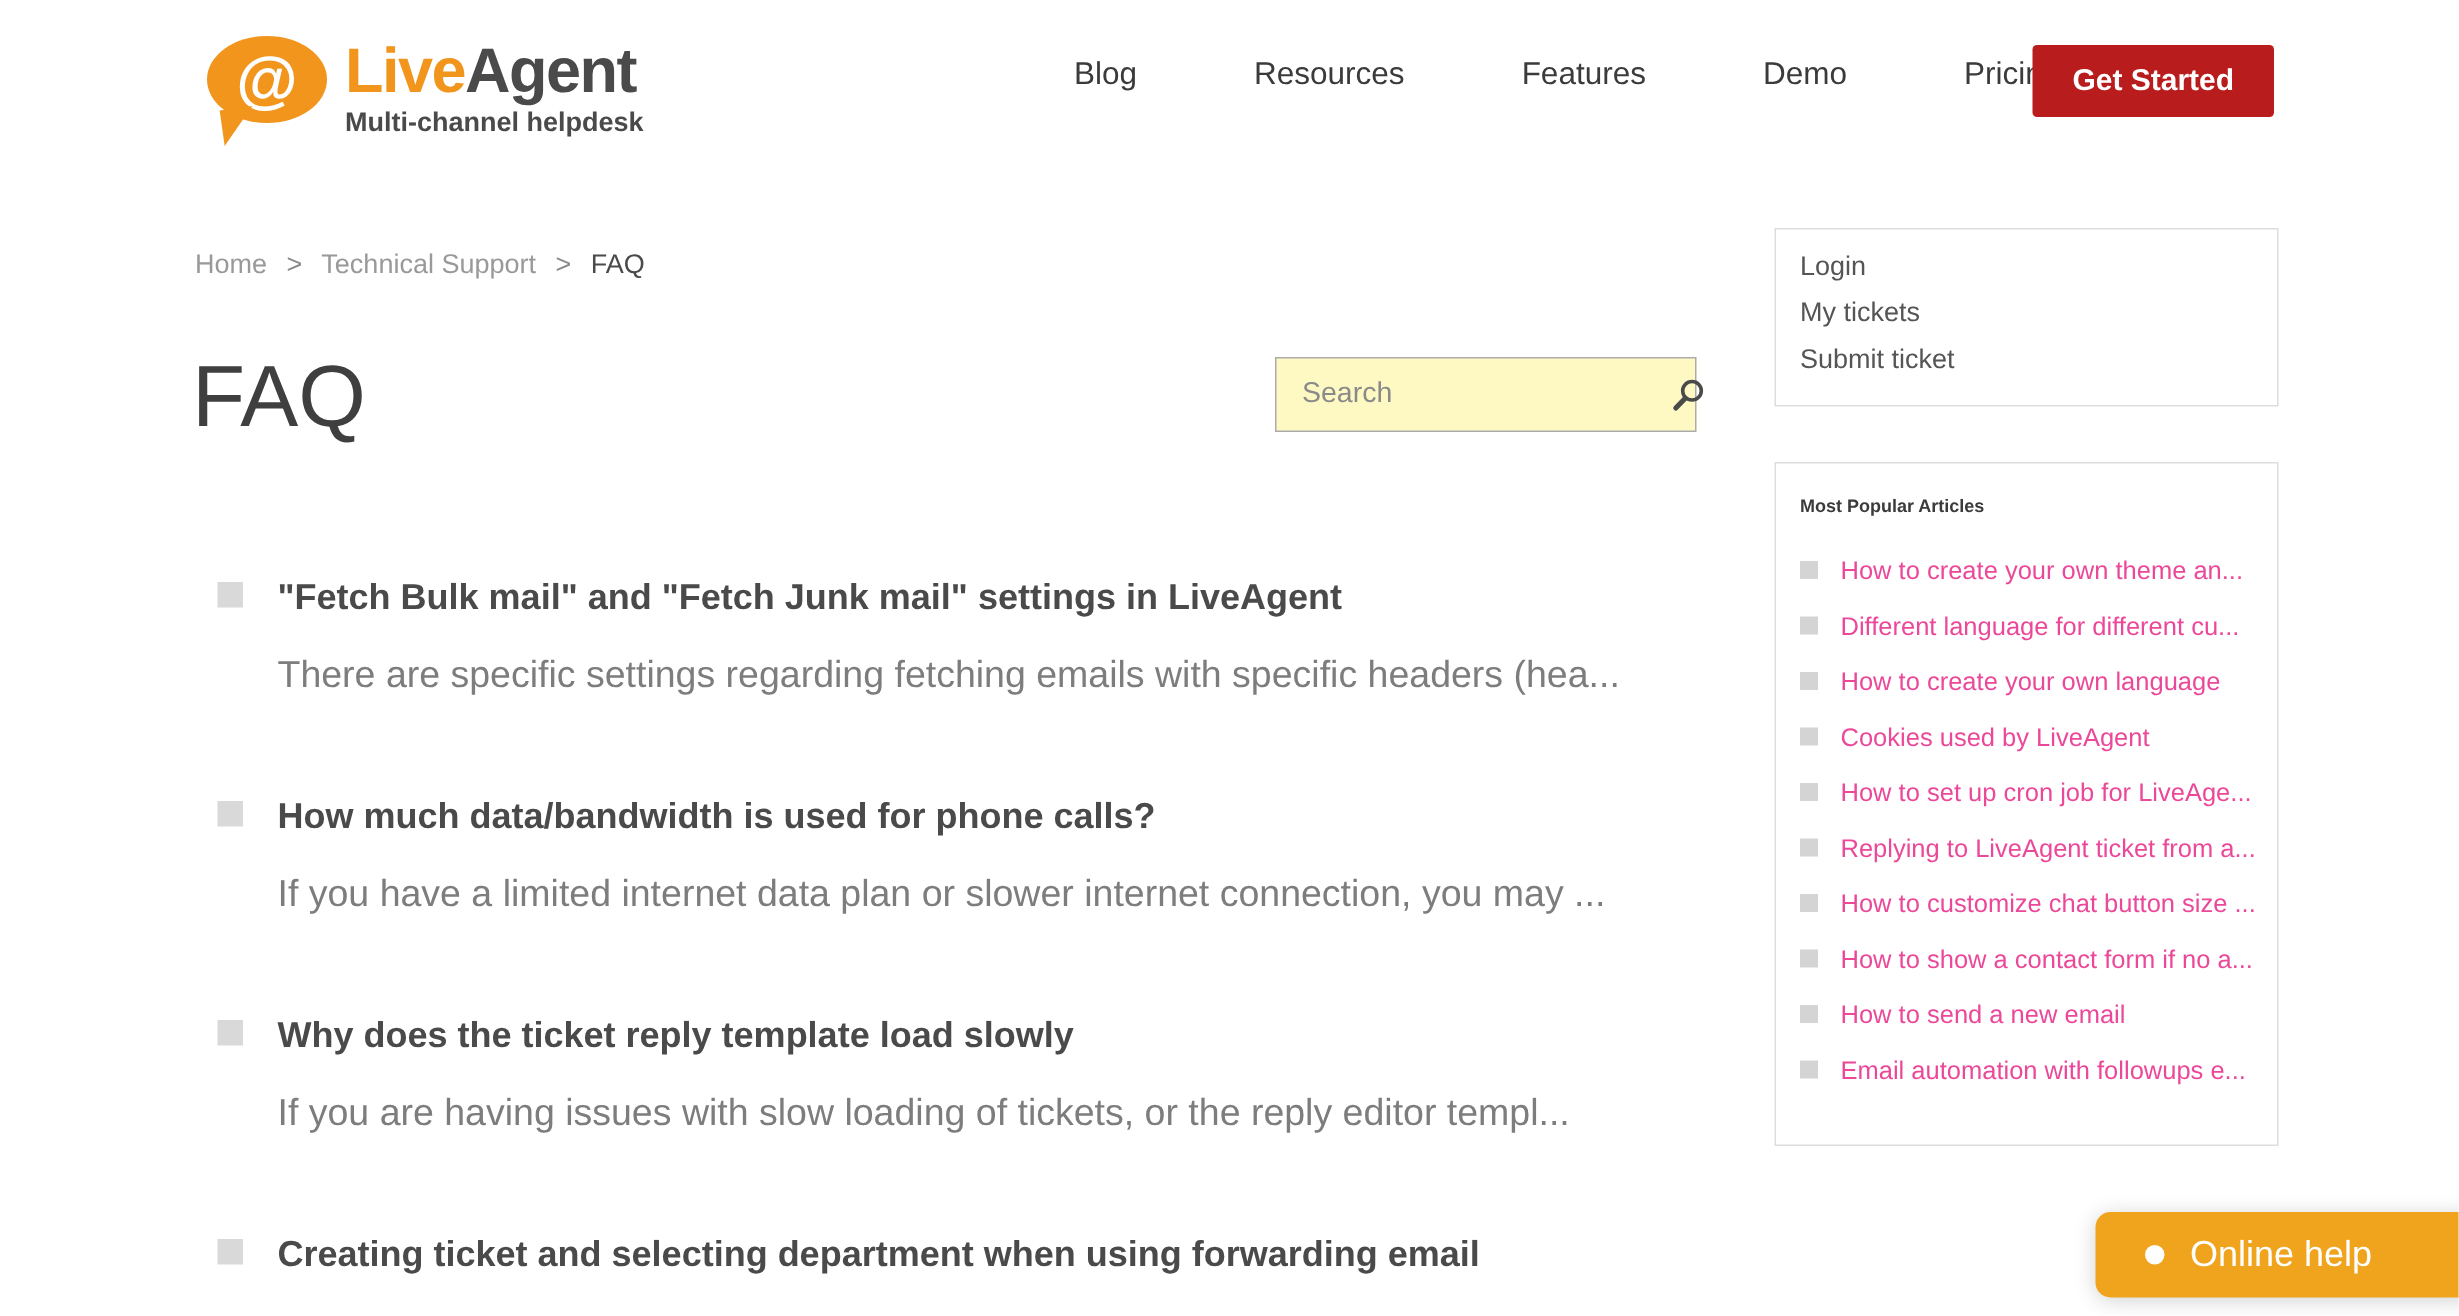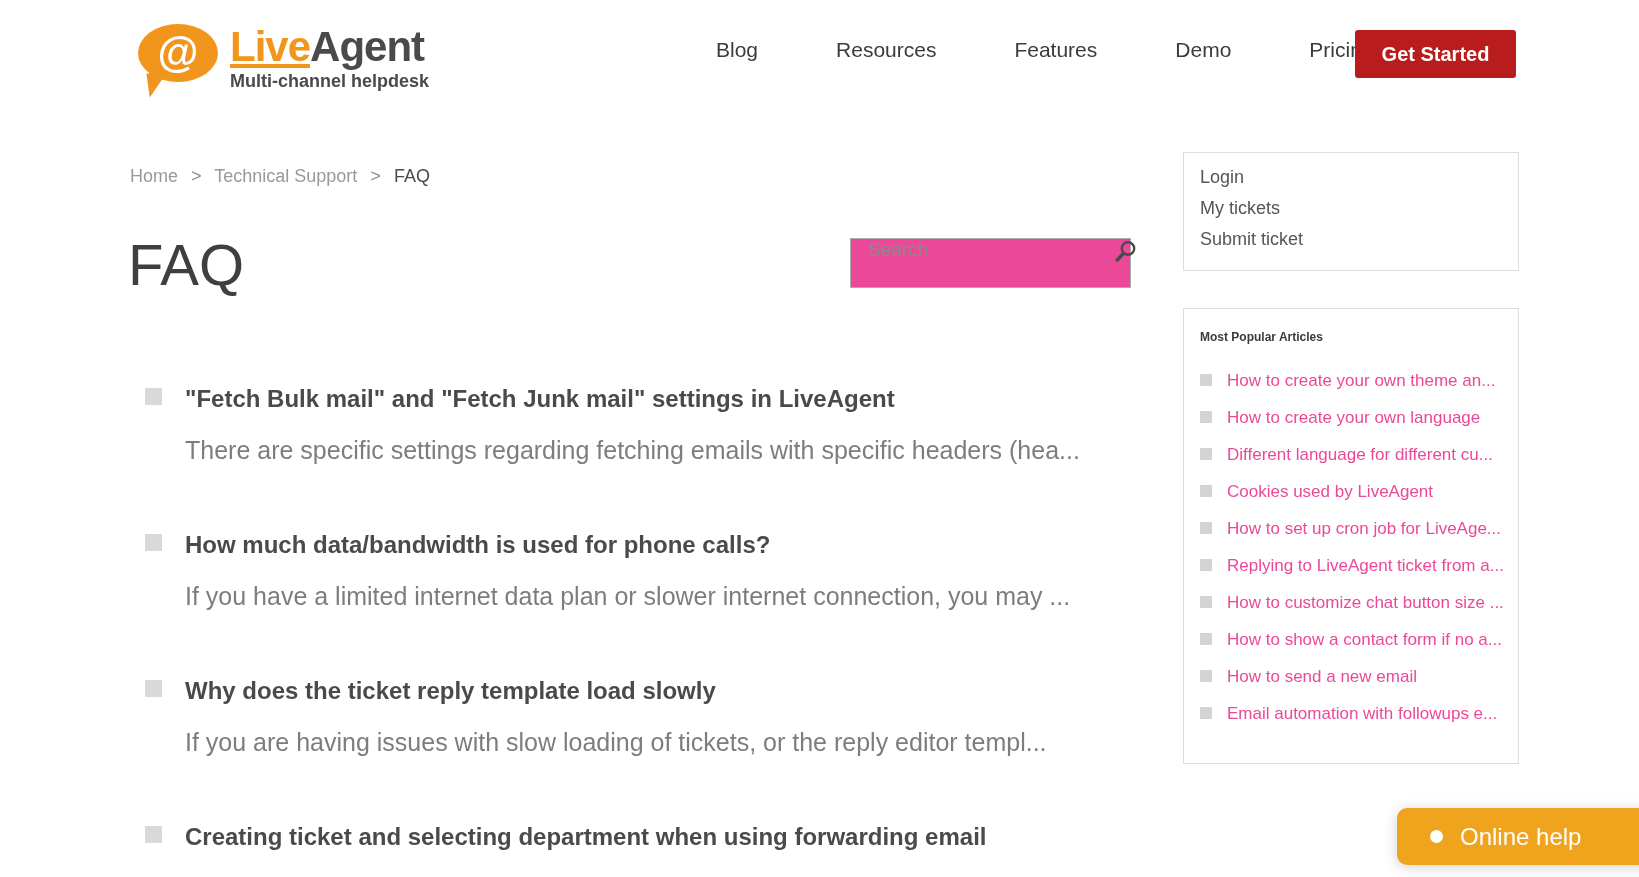--- a/index.html
+++ b/index.html
@@ -13,42 +13,42 @@
 
   
   .logo { position:absolute; left:138px; top:24px; display:flex; align-items:flex-start; cursor:pointer; }
   .bubble { position:relative; width:80px; height:58px; background:#f2951d; border-radius:50%;
             display:flex; align-items:center; justify-content:center; }
   .bubble::after { content:""; position:absolute; left:10px; bottom:-14px; width:0; height:0;
             border-top:24px solid #f2951d; border-right:22px solid transparent; transform:rotate(-8deg); }
   .bubble .at { color:#fff; font-size:42px; font-weight:bold; line-height:42px; }
   .brand-text { margin-left:12px; }
   .brand-line { font-size:42px; font-weight:bold; letter-spacing:-1px; line-height:46px; }
-  .brand-live { color:#f2951d;text-decoration:underline; }
+  .brand-live { color:#f2951d; }
   .brand-agent { color:#4a4a4a; }
   .tagline { font-size:18px; font-weight:bold; color:#4a4a4a; margin-top:1px; }
 
   .nav { position:absolute; left:716px; top:38px; display:flex; gap:78px; }
   .nav-item { font-size:21px; color:#3b3b3b; cursor:pointer; white-space:nowrap; }
 
   .cta { position:absolute; left:1355px; top:30px; width:161px; height:48px;
          background:#b91c1c; border-radius:3px; display:flex; align-items:center; justify-content:center;
          color:#fff; font-weight:bold; font-size:20px; cursor:pointer; }
 
   
   .breadcrumb { position:absolute; left:130px; top:166px; font-size:18px; color:#999; }
   .crumb-link { color:#999; cursor:pointer; }
   .crumb-sep { color:#8a8a8a; margin:0 8px; }
   .crumb-current { color:#4a4a4a; }
 
   .page-title { position:absolute; left:128px; top:234px; font-size:58px; font-weight:300;
                 color:#3f3f3f; line-height:62px; }
 
   .search-box { position:absolute; left:850px; top:238px; width:281px; height:50px;
-                border:1px solid #ababab; background:#ec4899; display:flex; align-items:flex-start; }
+                border:1px solid #ababab; background:#fef9c3; display:flex; align-items:center; }
   .search-input { flex:1; border:none; outline:none; font-size:19px; padding-left:17px;
                   color:#333; font-family:"Liberation Sans", sans-serif; background:transparent; }
   .search-input::placeholder { color:#8a8a8a; }
   .search-icon { margin-right:13px; cursor:pointer; display:flex; }
 
   
   .faq-list { position:absolute; left:145px; top:383px; width:1010px; }
   .faq-item { position:relative; padding-left:40px; margin-bottom:66px; }
   .faq-bullet { position:absolute; left:0; top:5px; width:17px; height:17px; background:#d9d9d9; }
   .faq-title { font-size:24px; font-weight:bold; color:#4a4a4a; line-height:32px; cursor:pointer; }
@@ -148,22 +148,22 @@
 <div class="account-box">
   <span class="account-link">Login</span>
   <span class="account-link">My tickets</span>
   <span class="account-link">Submit ticket</span>
 </div>
 
 <div class="popular-box">
   <div class="popular-title">Most Popular Articles</div>
   <div class="popular-list">
     <div class="pop-item"><span class="pop-bullet"></span><span>How to create your own theme an...</span></div>
+    <div class="pop-item"><span class="pop-bullet"></span><span>Different language for different cu...</span></div>
     <div class="pop-item"><span class="pop-bullet"></span><span>How to create your own language</span></div>
-    <div class="pop-item"><span class="pop-bullet"></span><span>Different language for different cu...</span></div>
     <div class="pop-item"><span class="pop-bullet"></span><span>Cookies used by LiveAgent</span></div>
     <div class="pop-item"><span class="pop-bullet"></span><span>How to set up cron job for LiveAge...</span></div>
     <div class="pop-item"><span class="pop-bullet"></span><span>Replying to LiveAgent ticket from a...</span></div>
     <div class="pop-item"><span class="pop-bullet"></span><span>How to customize chat button size ...</span></div>
     <div class="pop-item"><span class="pop-bullet"></span><span>How to show a contact form if no a...</span></div>
     <div class="pop-item"><span class="pop-bullet"></span><span>How to send a new email</span></div>
     <div class="pop-item"><span class="pop-bullet"></span><span>Email automation with followups e...</span></div>
   </div>
 </div>
 

